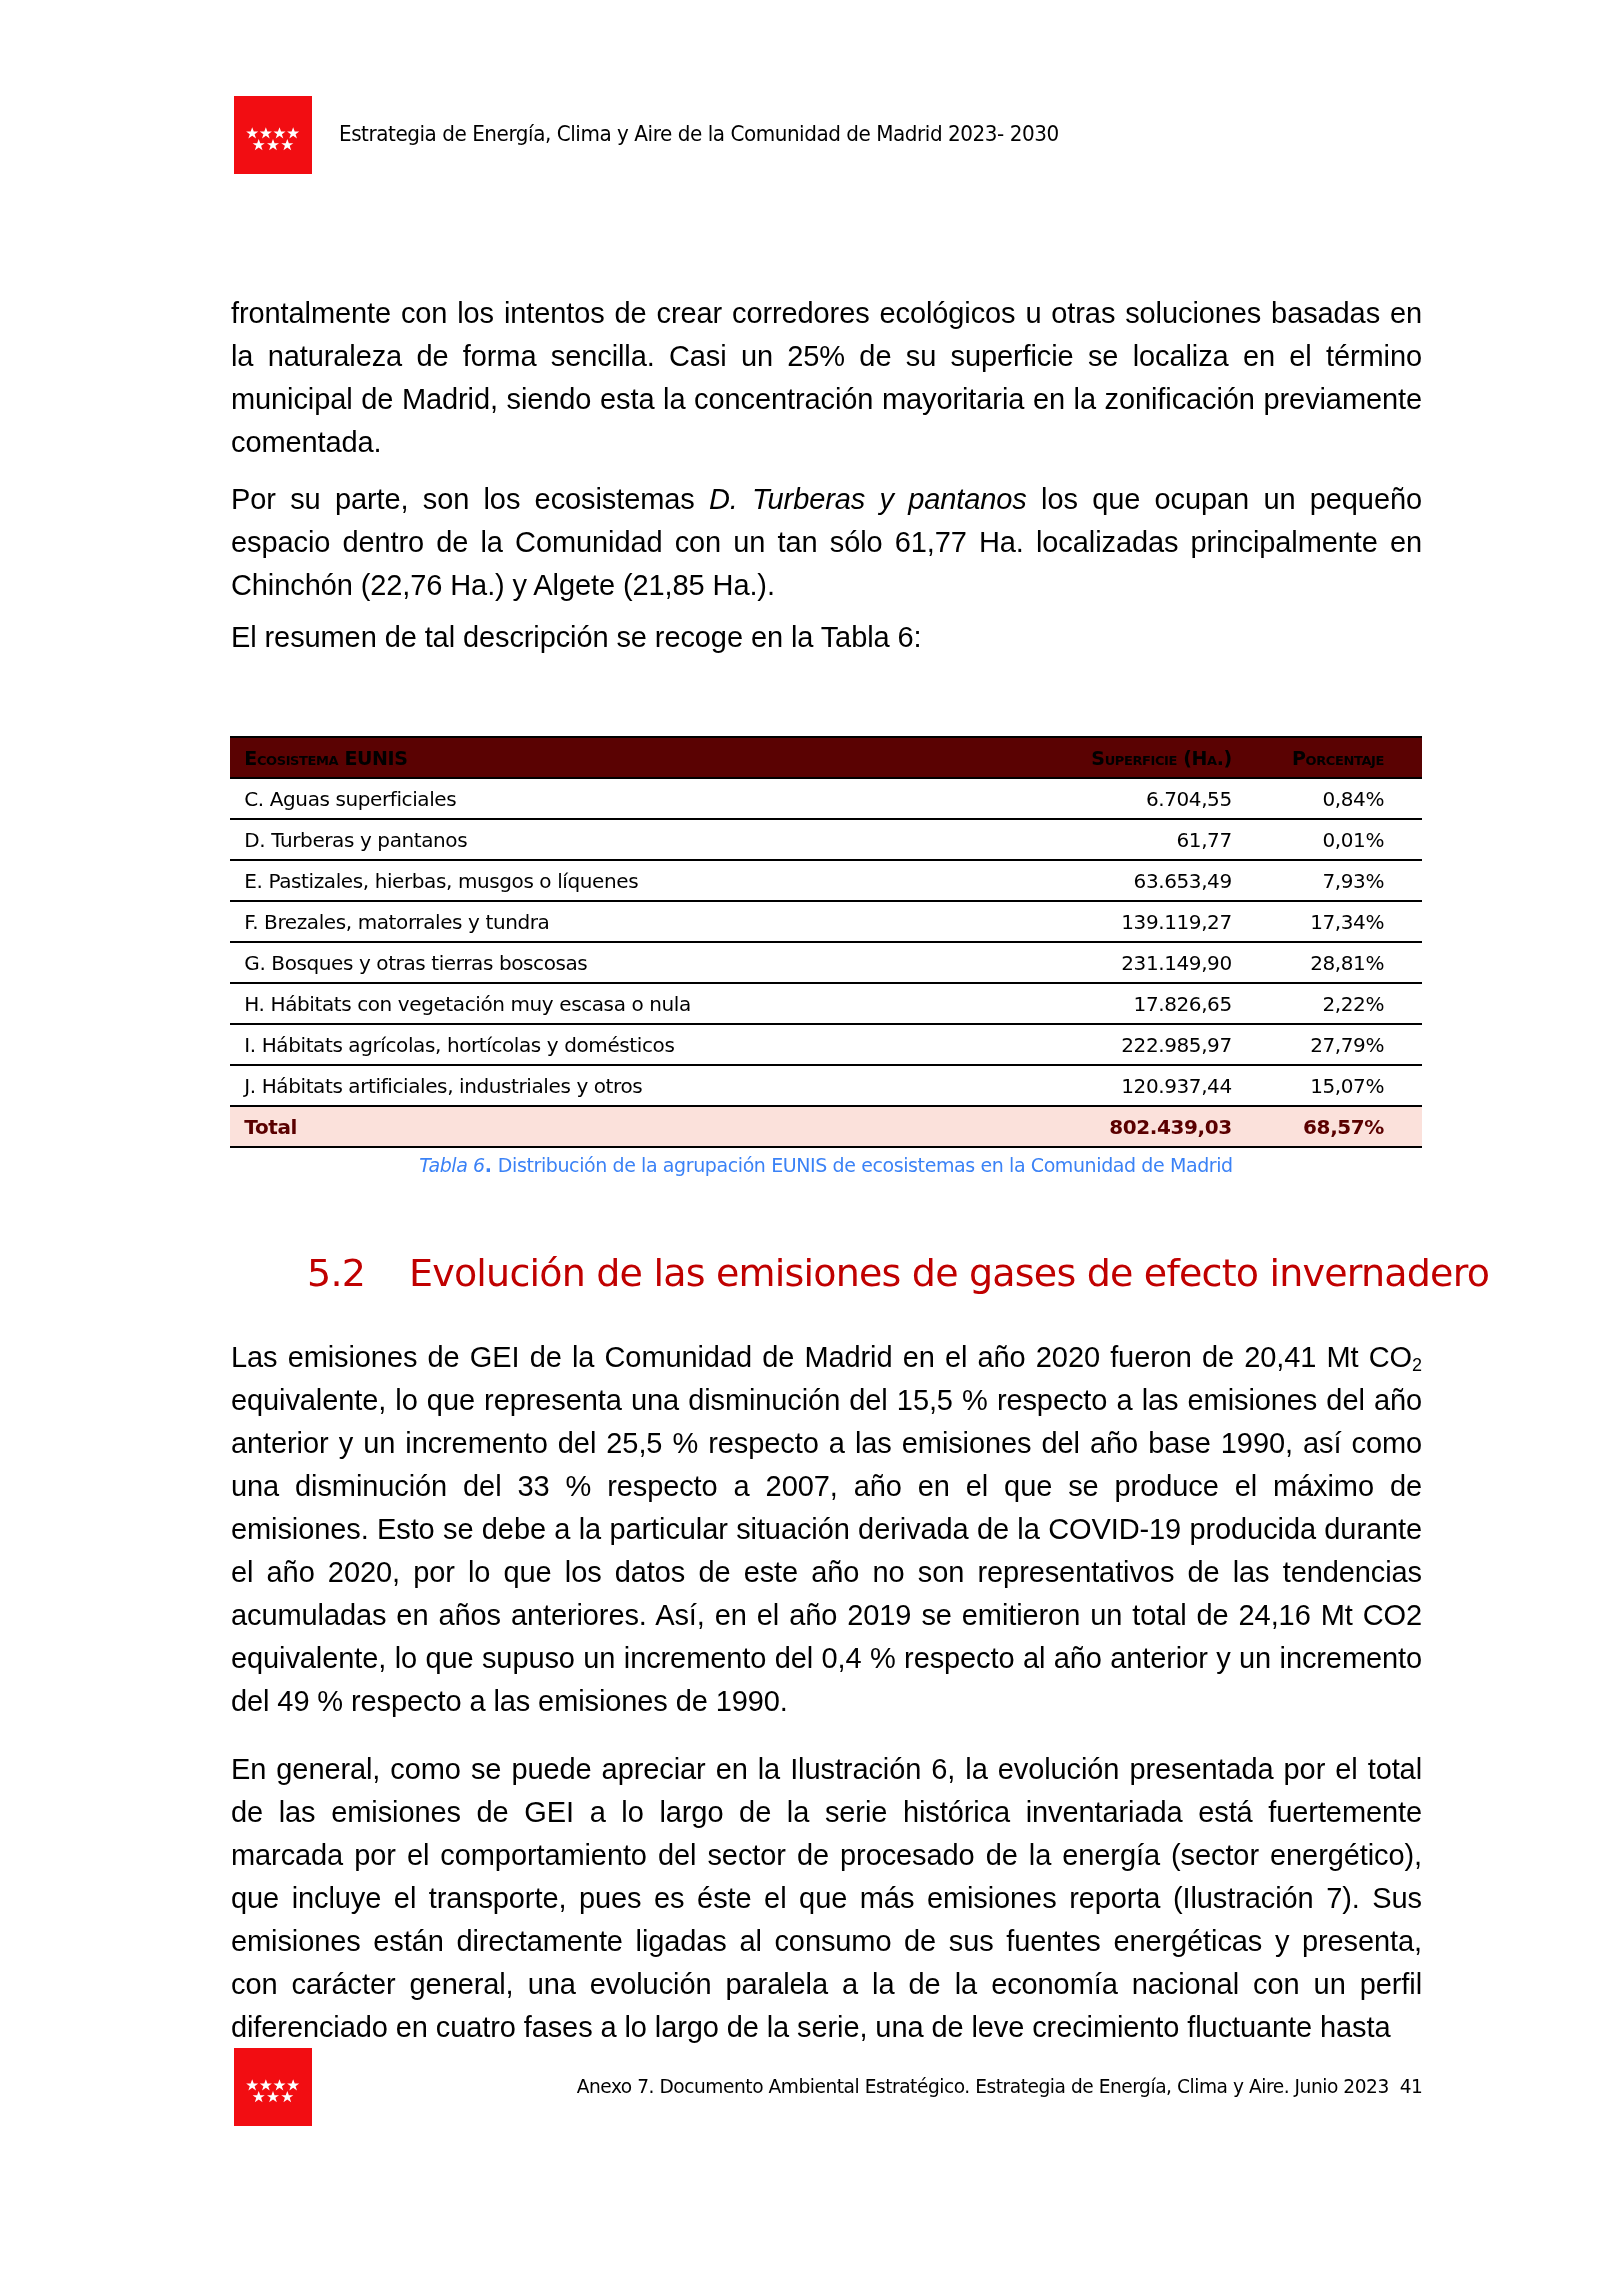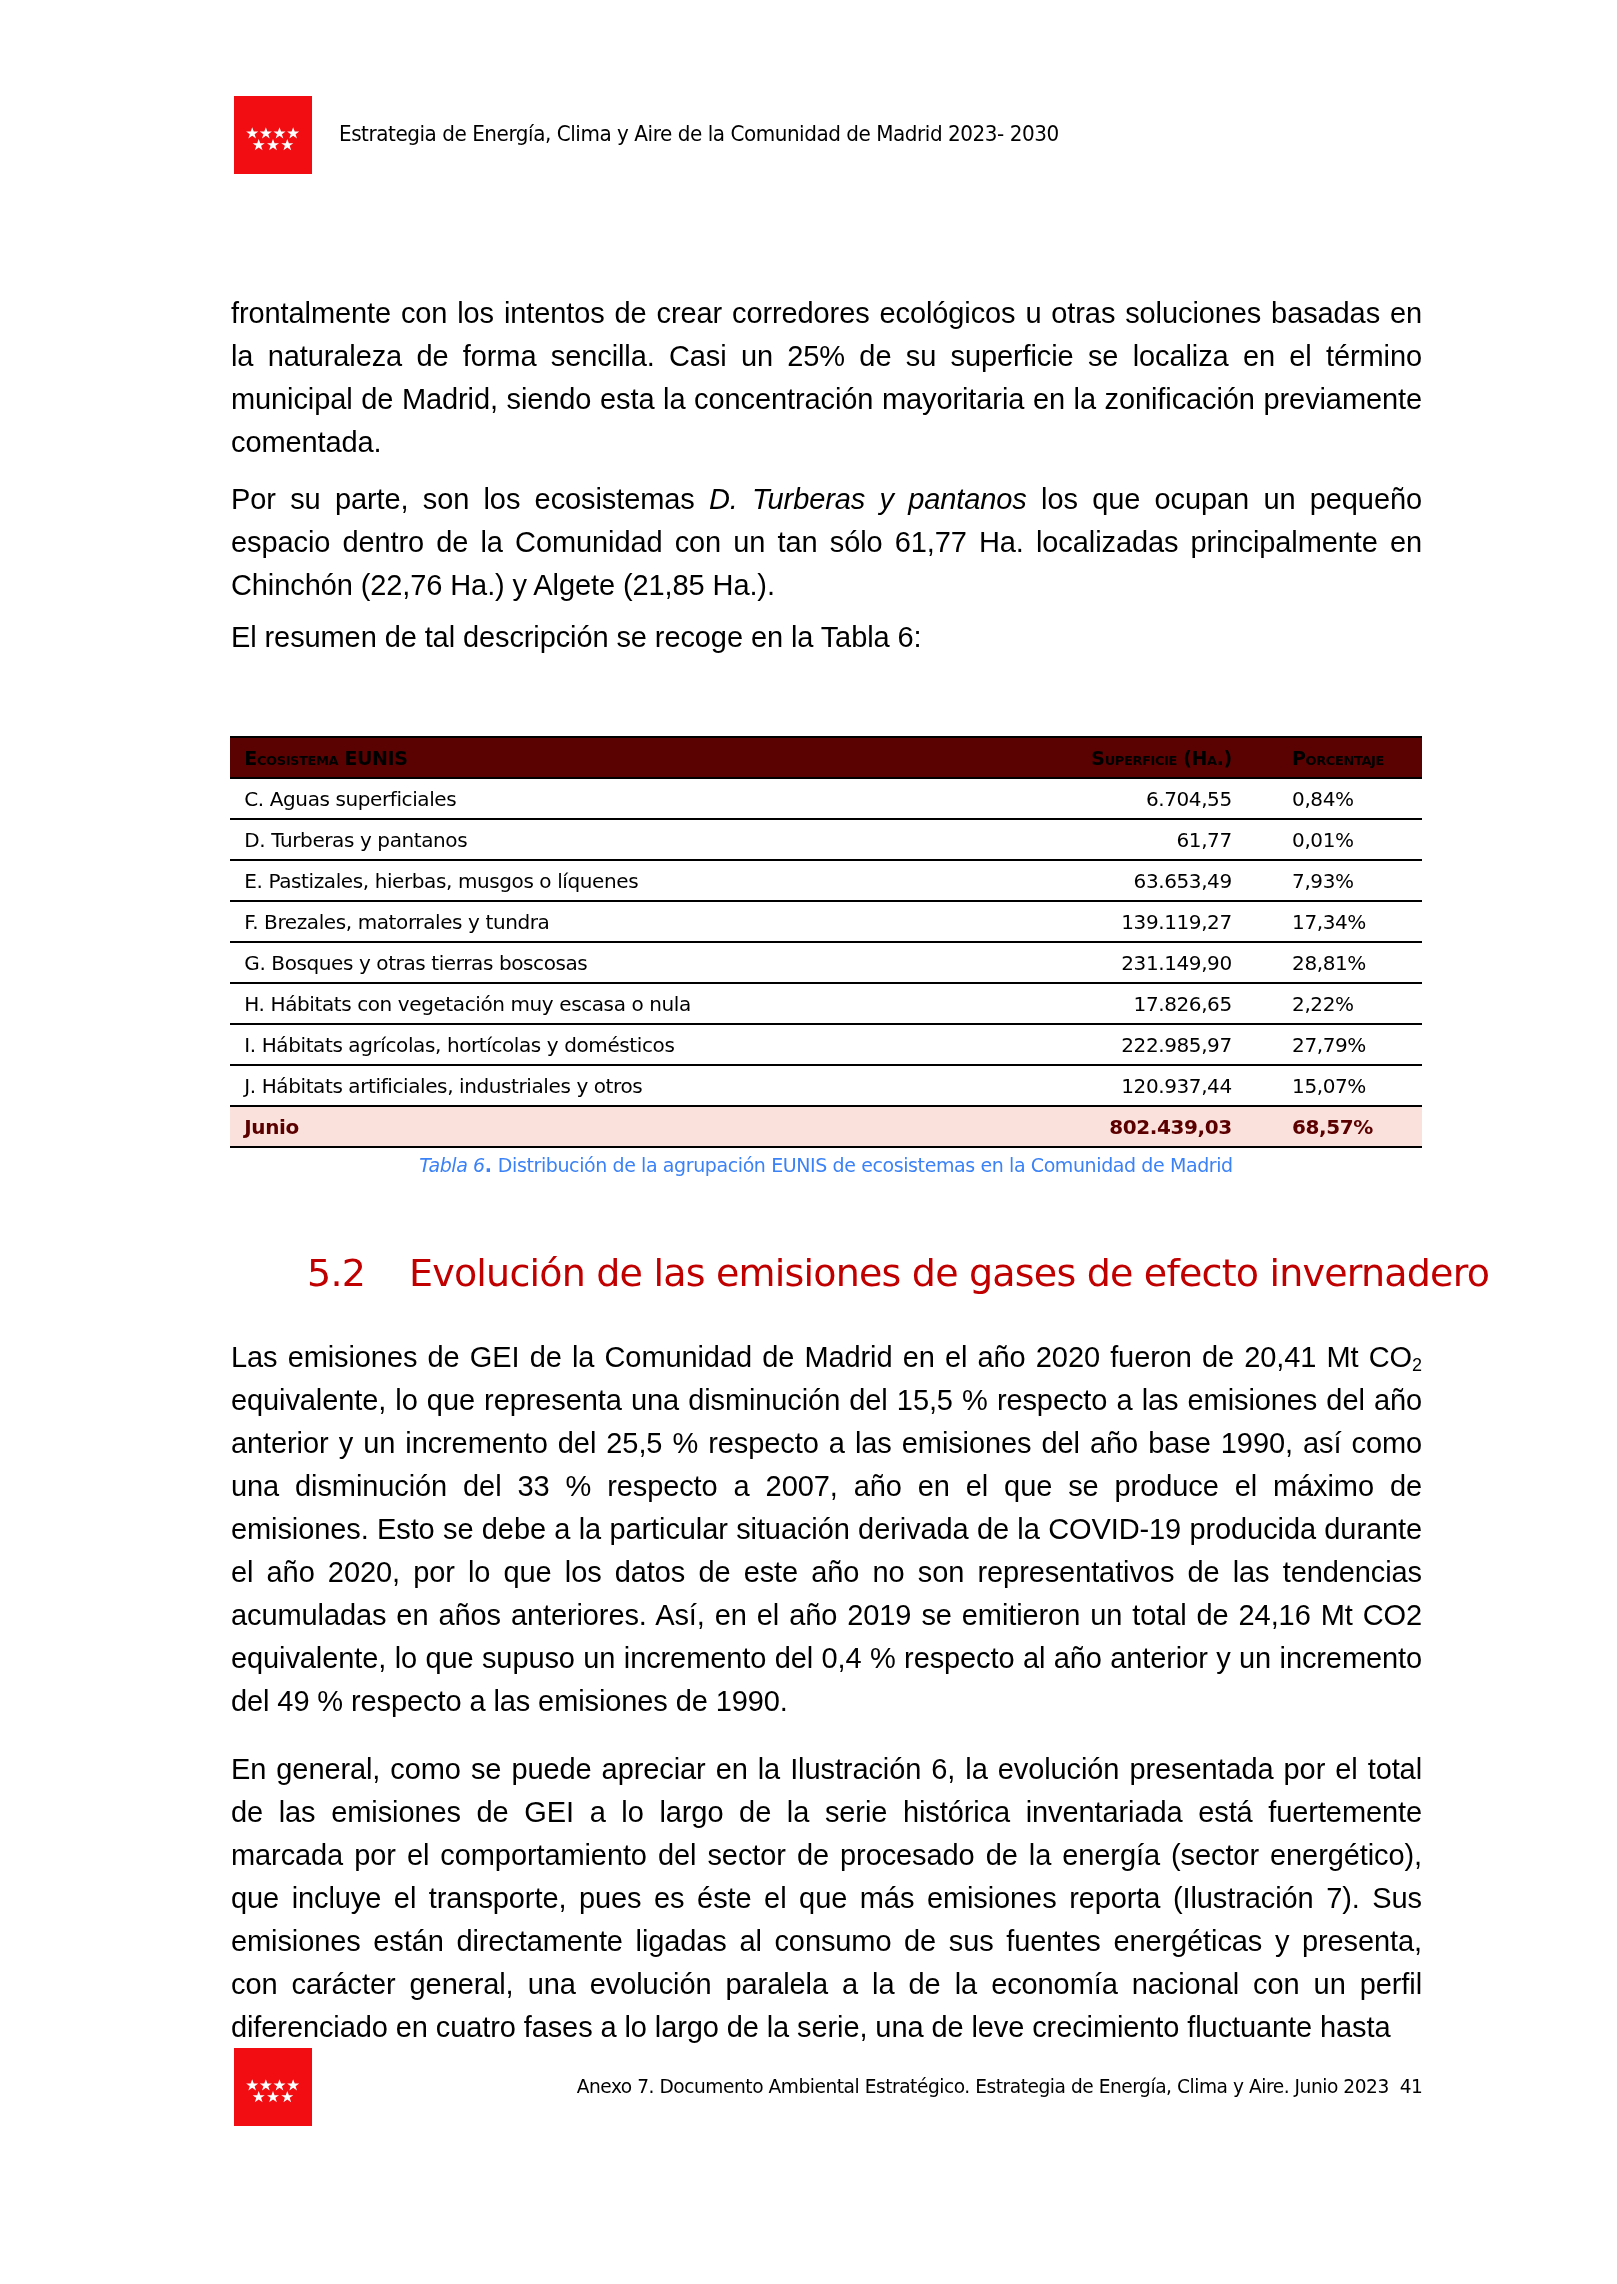--- a/index.html
+++ b/index.html
@@ -23,21 +23,21 @@
   #p5 { top: 1748px; }
   sub.co2 { font-size: 18px; vertical-align: -3.9px; line-height: 0; }
 
   table.eco { position: absolute; left: 230px; top: 736px; width: 1192px; border-collapse: collapse;
               font-family: "DejaVu Sans", sans-serif; font-size: 20px; letter-spacing: -0.4px; }
   table.eco th, table.eco td { height: 39px; padding: 0 19.5px 0 14.3px; border-top: 2px solid #000; white-space: nowrap; }
   table.eco thead th { background: #5a0202; color: #000; font-weight: bold; font-variant: small-caps; font-size: 19px;
                        border-top: 2.6px solid #000; border-bottom: 2px solid #000; }
   table.eco .c1 { text-align: left; width: 651px; }
   table.eco .c2 { text-align: right; width: 313px; padding-right: 46px; }
-  table.eco .c3 { padding-right: 38px; }
+  table.eco .c3 { text-align: right; padding-right: 38px; }
   table.eco tr.total td { background: #fbe1db; color: #5a0000; font-weight: bold; border-bottom: 2.6px solid #000; }
 
   .caption { position: absolute; left: 230px; width: 1192px; top: 1154px; text-align: center;
              font-family: "DejaVu Sans", sans-serif; font-size: 19px; color: #3b82f6; letter-spacing: -0.4px; }
   .caption i { font-style: italic; }
 
   .section-heading { position: absolute; left: 279px; top: 1251px; color: #c00000;
                      font-family: "DejaVu Sans", sans-serif; font-size: 38px; letter-spacing: -0.8px; white-space: nowrap; }
   .section-heading .num { display: inline-block; width: 102px; margin-left: 28px; }
 </style>
@@ -106,21 +106,21 @@
       <td class="c1">I. Hábitats agrícolas, hortícolas y domésticos</td>
       <td class="c2">222.985,97</td>
       <td class="c3">27,79%</td>
     </tr>
     <tr>
       <td class="c1">J. Hábitats artificiales, industriales y otros</td>
       <td class="c2">120.937,44</td>
       <td class="c3">15,07%</td>
     </tr>
     <tr class="total">
-      <td class="c1">Junio</td>
+      <td class="c1">Total</td>
       <td class="c2">802.439,03</td>
       <td class="c3">68,57%</td>
     </tr>
   </tbody>
 </table>
 
 <div class="caption"><i>Tabla 6</i><b>. </b><span>Distribución de la agrupación EUNIS de ecosistemas en la Comunidad de Madrid</span></div>
 
 <div class="section-heading"><span class="num">5.2</span><span>Evolución de las emisiones de gases de efecto invernadero</span></div>
 

